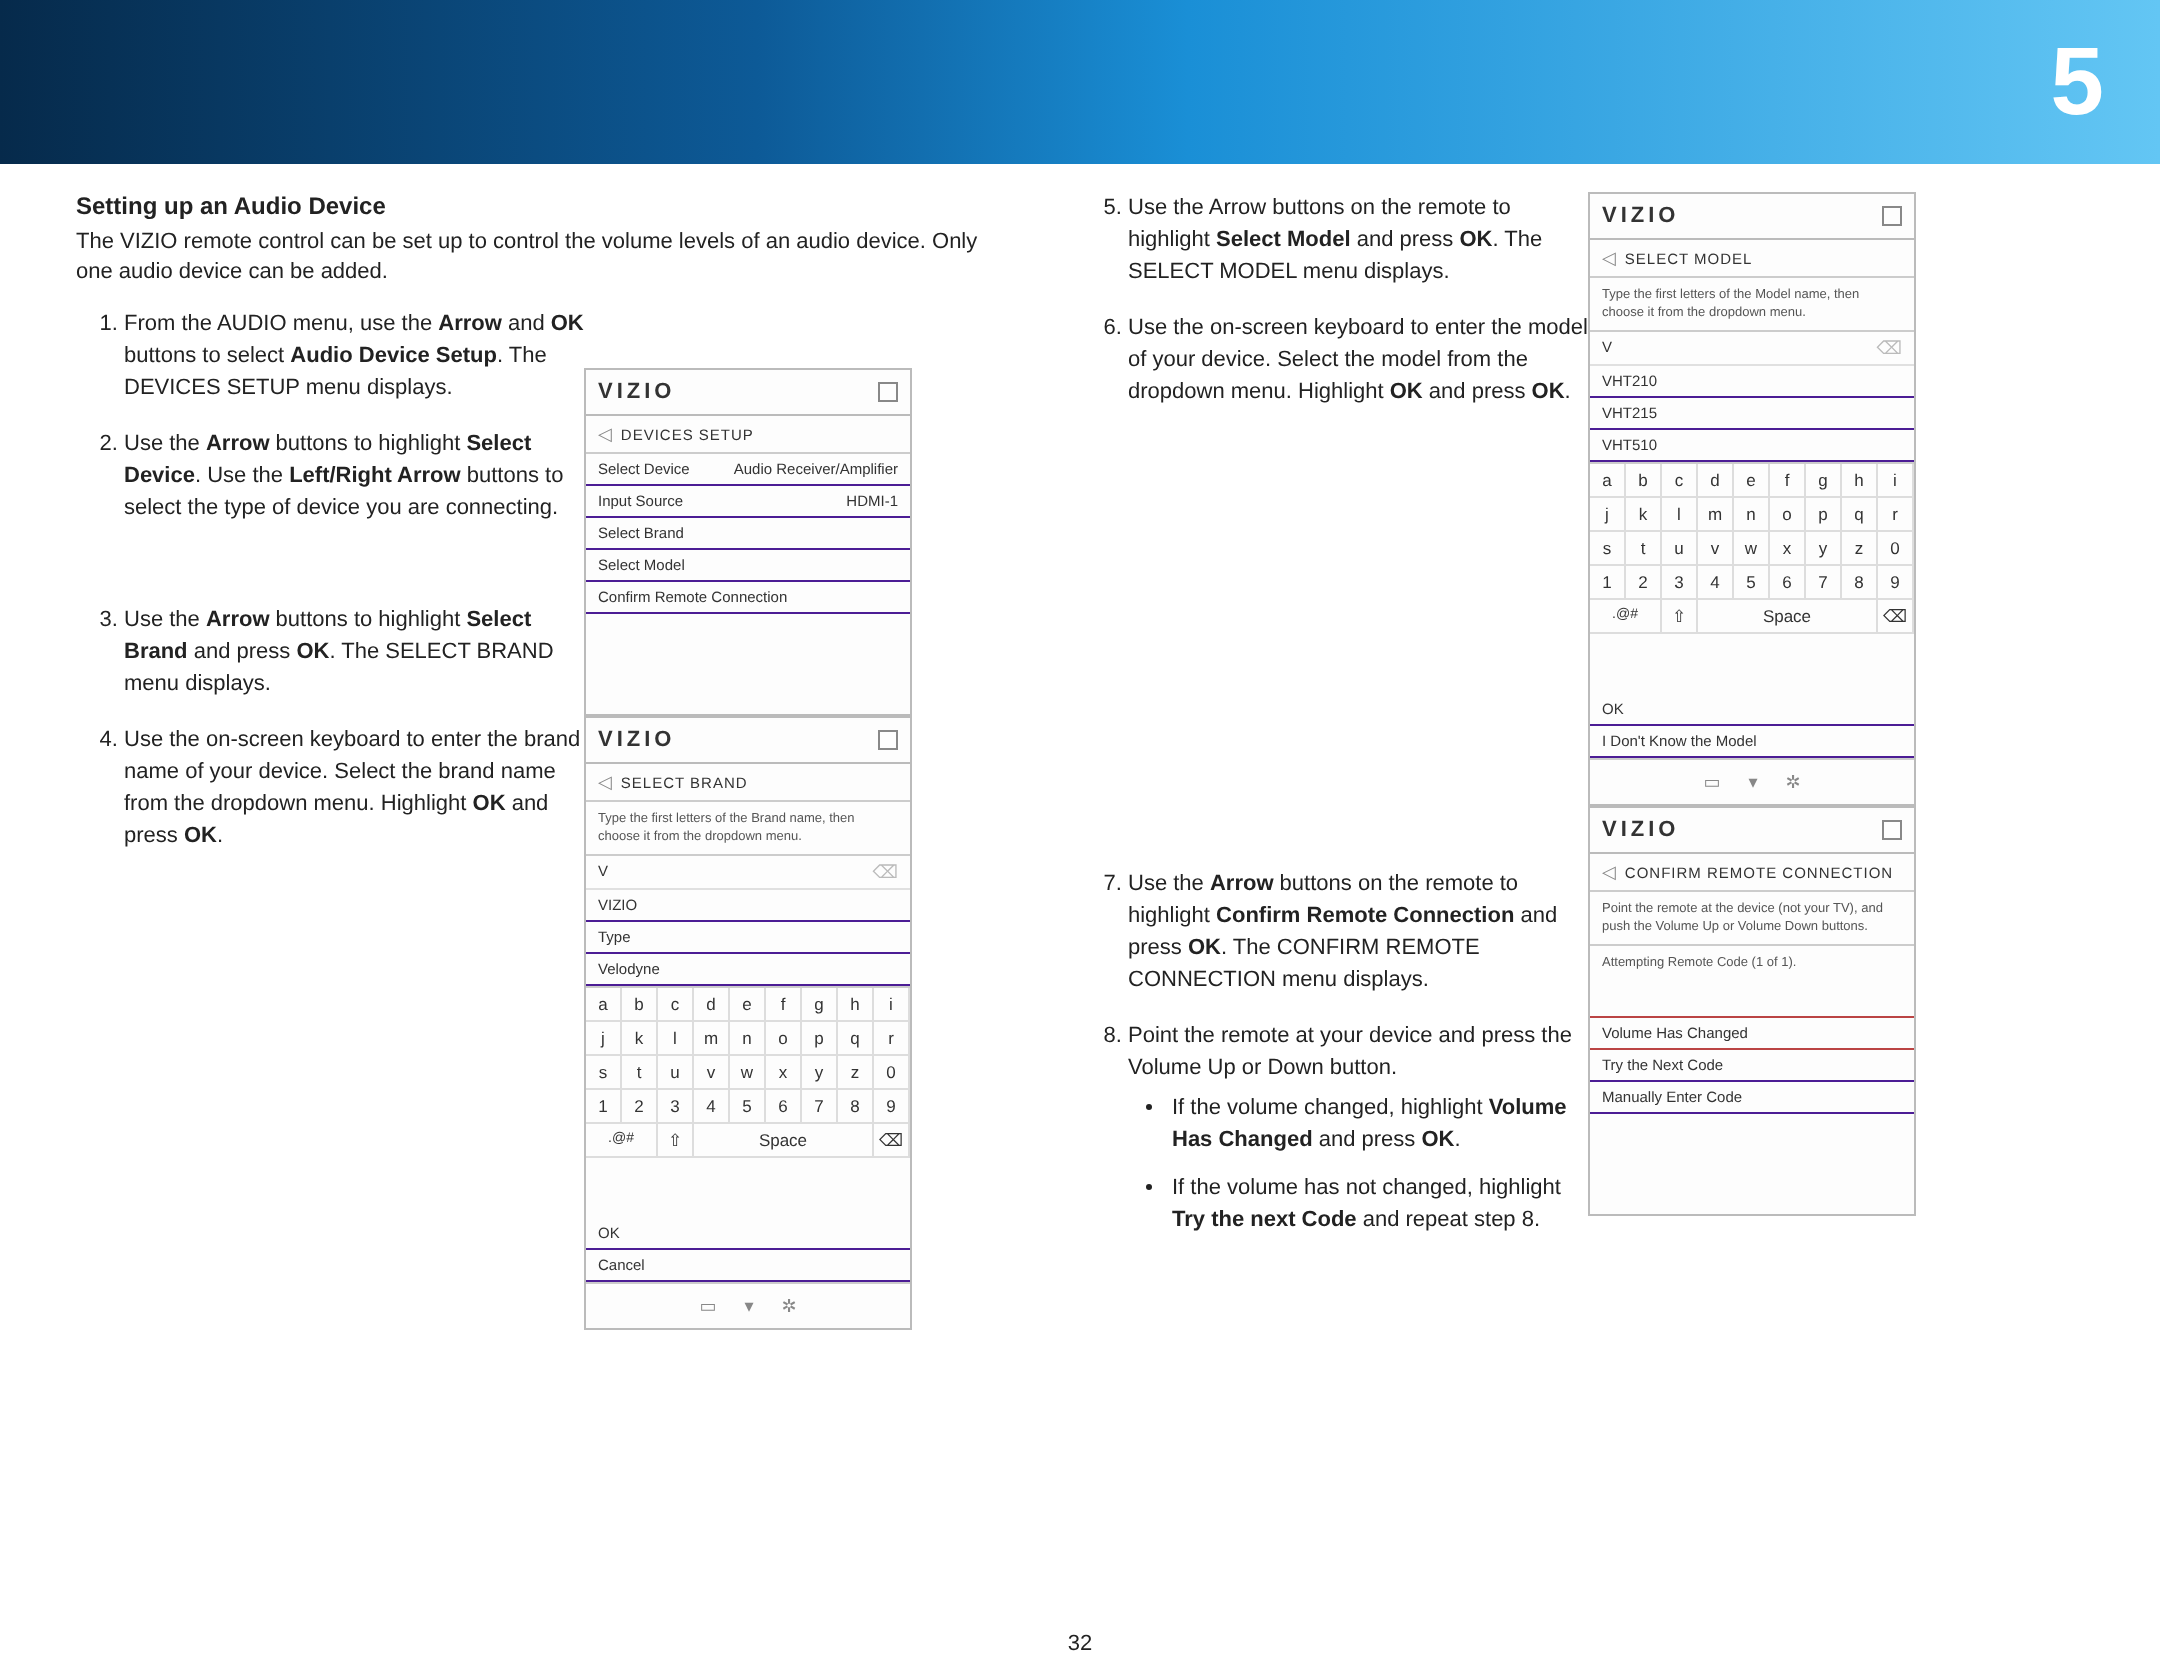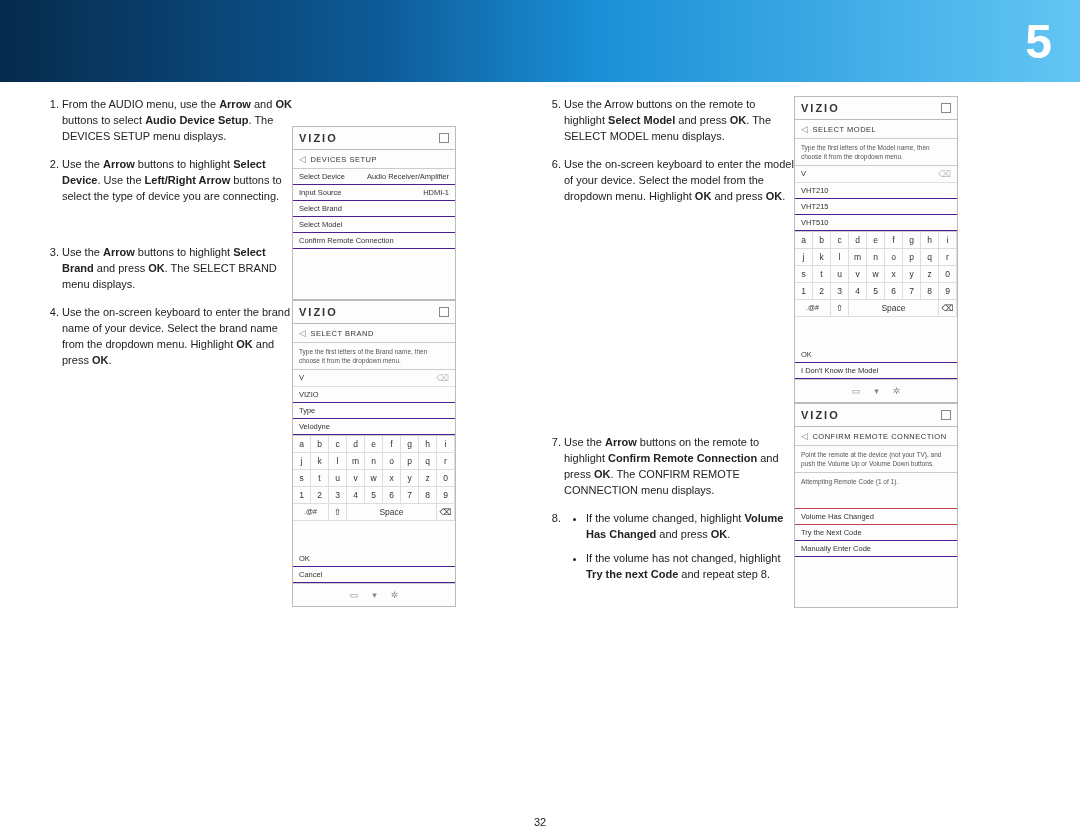--- a/index.html
+++ b/index.html
@@ -131,20 +131,22 @@
 <body>
 
 <div class="topbar">
   <div class="pagechapter">5</div>
 </div>
 
 <div class="content">
 
   <div class="col">
     <div class="spacer-tall"></div>
+    <h3 class="section-title">Setting up an Audio Device</h3>
+    <p class="body">The VIZIO remote control can be set up to control the volume levels of an audio device. Only one audio device can be added.</p>
 
     <div class="two-col-wrap">
       <div class="text-col">
         <ol class="steps">
           <li><span>From the AUDIO menu, use the </span><span class="strong">Arrow</span><span> and </span><span class="strong">OK</span><span> buttons to select </span><span class="strong">Audio Device Setup</span><span>. The DEVICES SETUP menu displays.</span></li>
           <li><span>Use the </span><span class="strong">Arrow</span><span> buttons to highlight </span><span class="strong">Select Device</span><span>. Use the </span><span class="strong">Left/Right Arrow</span><span> buttons to select the type of device you are connecting.</span></li>
           <li style="margin-top:40px"><span>Use the </span><span class="strong">Arrow</span><span> buttons to highlight </span><span class="strong">Select Brand</span><span> and press </span><span class="strong">OK</span><span>. The SELECT BRAND menu displays.</span></li>
           <li><span>Use the on-screen keyboard to enter the brand name of your device. Select the brand name from the dropdown menu. Highlight </span><span class="strong">OK</span><span> and press </span><span class="strong">OK</span><span>.</span></li>
         </ol>
       </div>
@@ -263,21 +265,21 @@
   </div>
 
   <div class="col2">
     <div class="spacer-tall"></div>
     <div class="two-col-wrap">
       <div class="text-col">
         <ol class="steps" start="5">
           <li><span>Use the Arrow buttons on the remote to highlight </span><span class="strong">Select Model</span><span> and press </span><span class="strong">OK</span><span>. The SELECT MODEL menu displays.</span></li>
           <li><span>Use the on-screen keyboard to enter the model of your device. Select the model from the dropdown menu. Highlight </span><span class="strong">OK</span><span> and press </span><span class="strong">OK</span><span>.</span></li>
           <li style="margin-top:230px"><span>Use the </span><span class="strong">Arrow</span><span> buttons on the remote to highlight </span><span class="strong">Confirm Remote Connection</span><span> and press </span><span class="strong">OK</span><span>. The CONFIRM REMOTE CONNECTION menu displays.</span></li>
-          <li>
+          <li><span>Point the remote at your device and press the Volume Up or Down button.</span>
             <ul class="bullets">
               <li><span>If the volume changed, highlight </span><span class="strong">Volume Has Changed</span><span> and press </span><span class="strong">OK</span><span>.</span></li>
               <li><span>If the volume has not changed, highlight </span><span class="strong">Try the next Code</span><span> and repeat step 8.</span></li>
             </ul>
           </li>
         </ol>
       </div>
       <div class="osd-col">
 
         <div class="osd">

